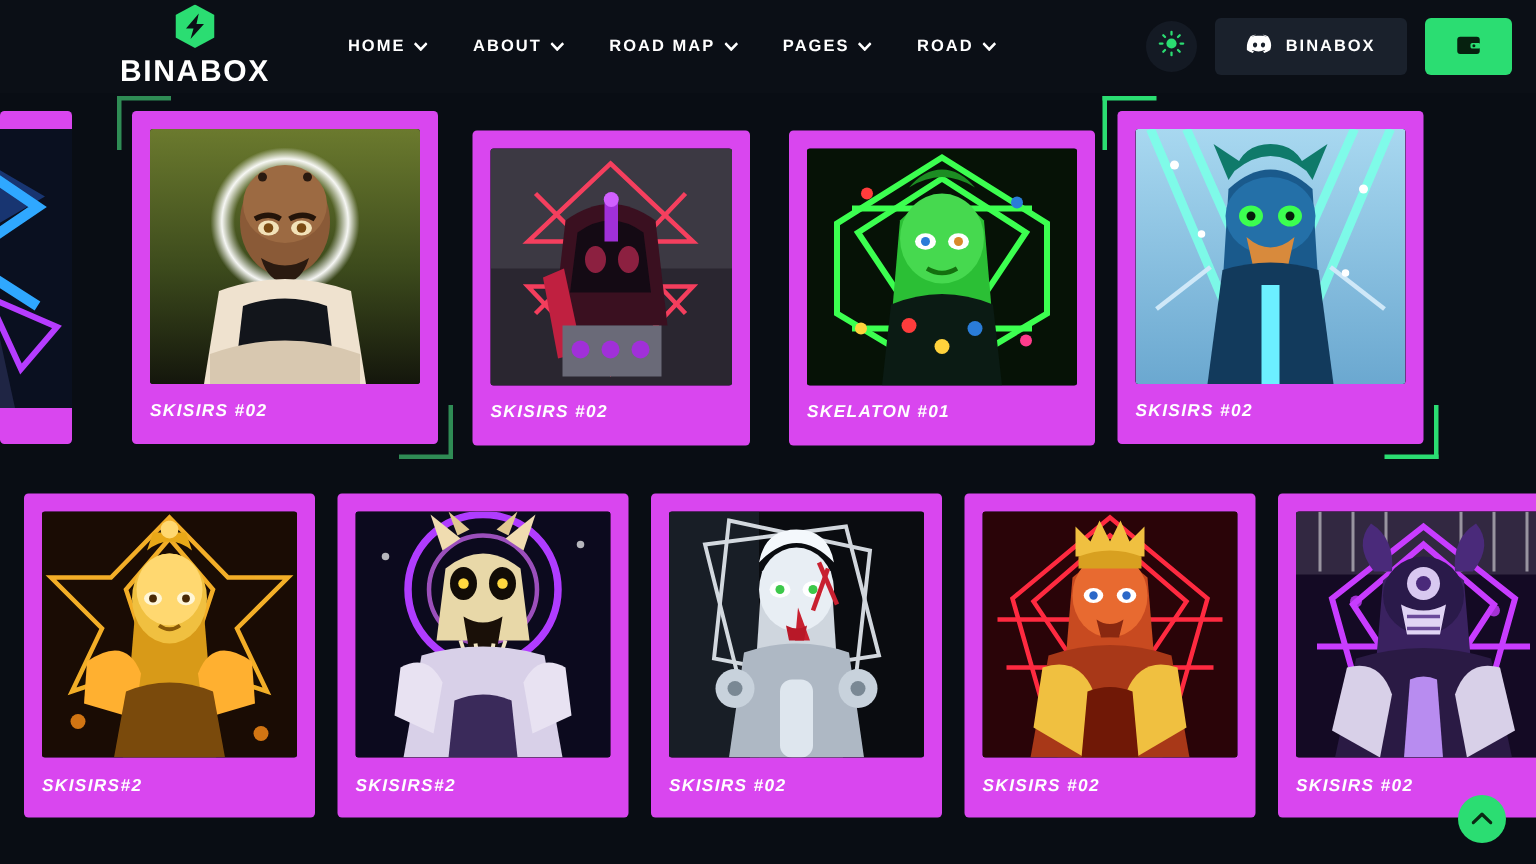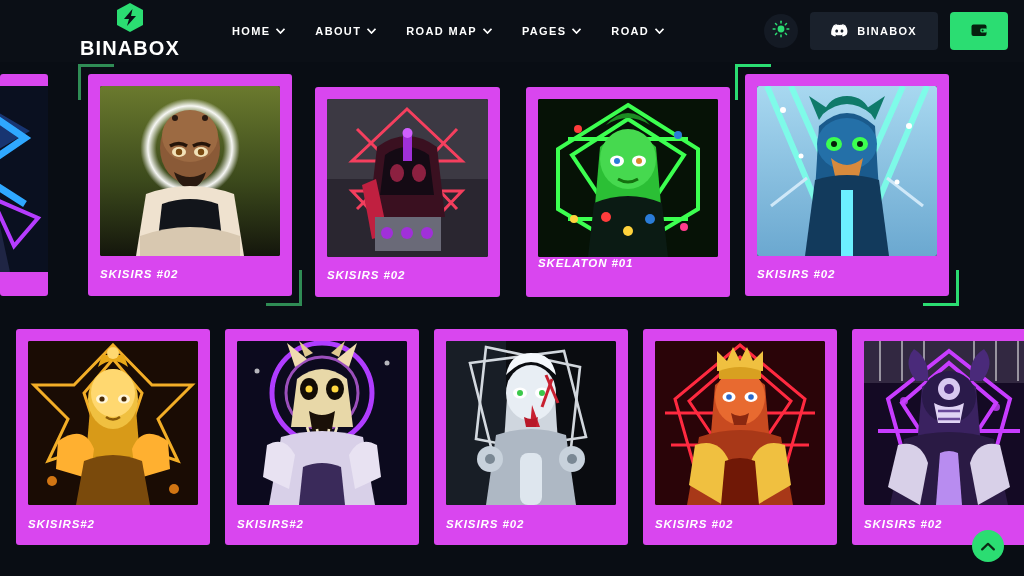--- a/index.html
+++ b/index.html
@@ -310,21 +310,21 @@
           <circle cx="68" cy="118" r="5" fill="#ff3c3c"></circle>
             <circle cx="112" cy="120" r="5" fill="#2a7cd8"></circle>
           <circle cx="90" cy="132" r="5" fill="#ffd23c"></circle>
           <circle cx="40" cy="30" r="4" fill="#ff3c3c"></circle>
             <circle cx="140" cy="36" r="4" fill="#2a7cd8"></circle>
           <circle cx="36" cy="120" r="4" fill="#ffd23c"></circle>
             <circle cx="146" cy="128" r="4" fill="#ff3c8c"></circle>
         </svg>
       </div>
     </div>
-    <div class="card-title" style="">SKELATON #01</div>
+    <div class="card-title" style="margin-top:12px;">SKELATON #01</div>
   </div>
 
   <div class="card" style="width:204px;margin-left:15px;margin-top:12px;height:222px;">
     <span class="bracket br-tl" style="color:#2bdd72;"></span>
     <span class="bracket br-br" style="color:#2bdd72;"></span>
     <div class="card-inner">
       <div class="thumb" style="height:170px;">
         <svg viewBox="0 0 180 170" preserveAspectRatio="none">
           <defs>
               <linearGradient id="sky" x1="0" y1="0" x2="0" y2="1">

